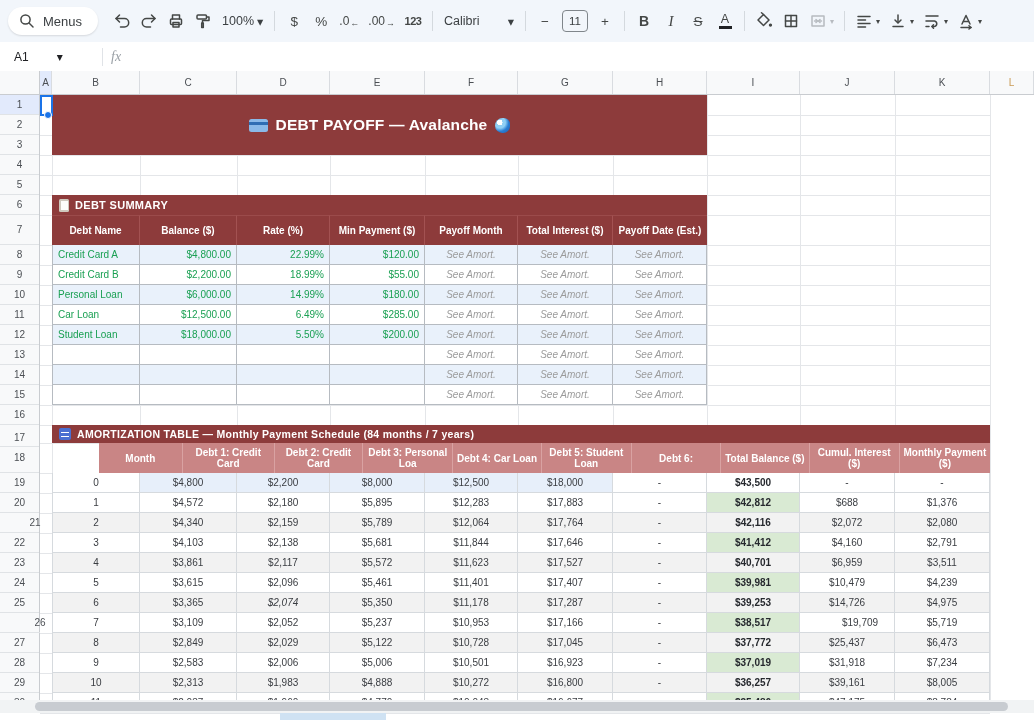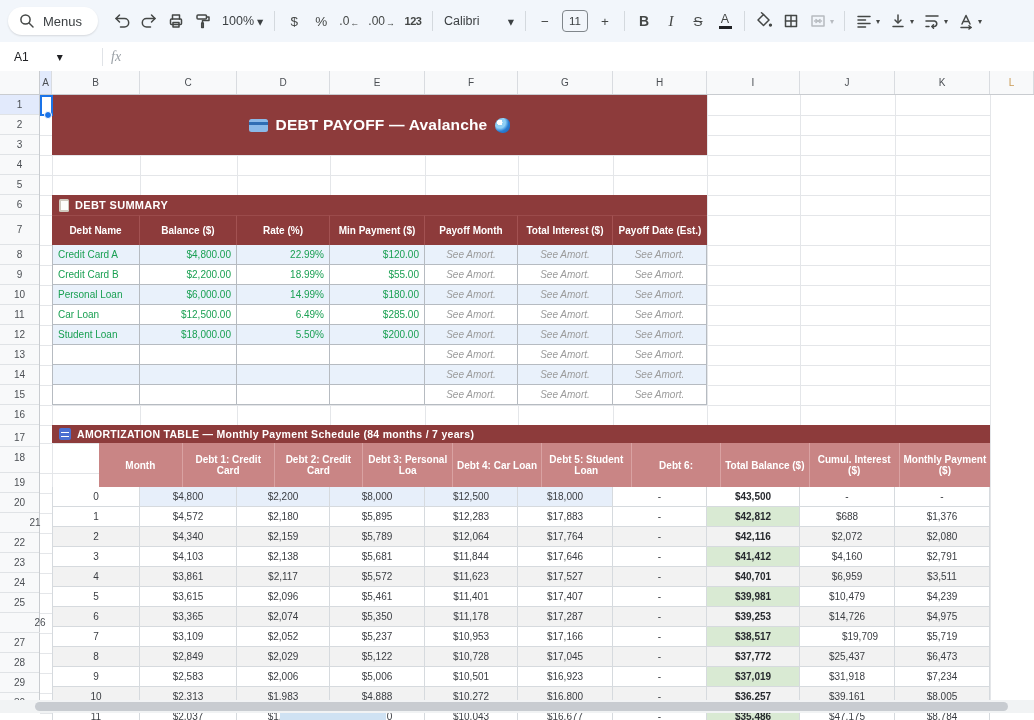--- a/index.html
+++ b/index.html
@@ -88,21 +88,21 @@
   .srow.blue{background:var(--alt-row-blue,#e9f1fb);}
   .scell{border-right:1px solid #b6bbc1;border-bottom:1px solid #b6bbc1;box-sizing:border-box;
          display:flex;align-items:center;font-size:10px;cursor:cell;}
   .scell:first-child{border-left:1px solid #b6bbc1;}
   .scell.name{padding-left:5px;color:var(--value-green,#1aa053);}
   .scell.num{justify-content:flex-end;padding-right:5px;color:var(--value-green,#1aa053);}
   .scell.see{justify-content:center;color:var(--muted-gray,#9b9b9b);font-style:italic;}
   
   .amort{position:absolute;left:52px;top:425px;width:938px;}
   .amort .sec-title{height:18px;font-size:10.5px;}
-  .am-cols{display:flex;height:44px;padding-left:47px;}
+  .am-cols{display:flex;height:30px;padding-left:47px;}
   .ach{background:var(--amort-header-bg,#c98585);border-right:1px solid #d9a2a2;box-sizing:border-box;
        display:flex;align-items:center;justify-content:center;text-align:center;color:#fff;
        font-weight:bold;font-size:10px;line-height:1.1;padding:0 3px;overflow:hidden;cursor:cell;}
   .ach:last-child{border-right:none;}
   .arow{display:flex;height:20px;background:#fff;}
   .arow.gray .acell{background:#f2f2f2;}
   .acell{border-right:1px solid #d6dade;border-bottom:1px solid #d6dade;box-sizing:border-box;
          display:flex;align-items:center;justify-content:center;font-size:10px;color:#3a3d42;
          background:#fff;cursor:cell;}
   .acell:first-child{border-left:1px solid #d6dade;}
@@ -543,21 +543,21 @@
           <div class="acell" style="width: 93px;">$11,401</div>
           <div class="acell" style="width: 95px;">$17,407</div>
           <div class="acell" style="width: 94px;">-</div>
           <div class="acell total" style="width: 93px;">$39,981</div>
           <div class="acell" style="width: 95px;">$10,479</div>
           <div class="acell" style="width: 95px;">$4,239</div>
         </div>
         <div class="arow gray">
           <div class="acell" style="width: 88px;">6</div>
           <div class="acell" style="width: 97px;">$3,365</div>
-          <div class="acell" style="width: 93px;">$2,074</div>
+          <div class="acell" style="width: 93px; font-style: italic;">$2,074</div>
           <div class="acell" style="width: 95px;">$5,350</div>
           <div class="acell" style="width: 93px;">$11,178</div>
           <div class="acell" style="width: 95px;">$17,287</div>
           <div class="acell" style="width: 94px;">-</div>
           <div class="acell total" style="width: 93px;">$39,253</div>
           <div class="acell" style="width: 95px;">$14,726</div>
           <div class="acell" style="width: 95px;">$4,975</div>
         </div>
         <div class="arow">
           <div class="acell" style="width: 88px;">7</div>

